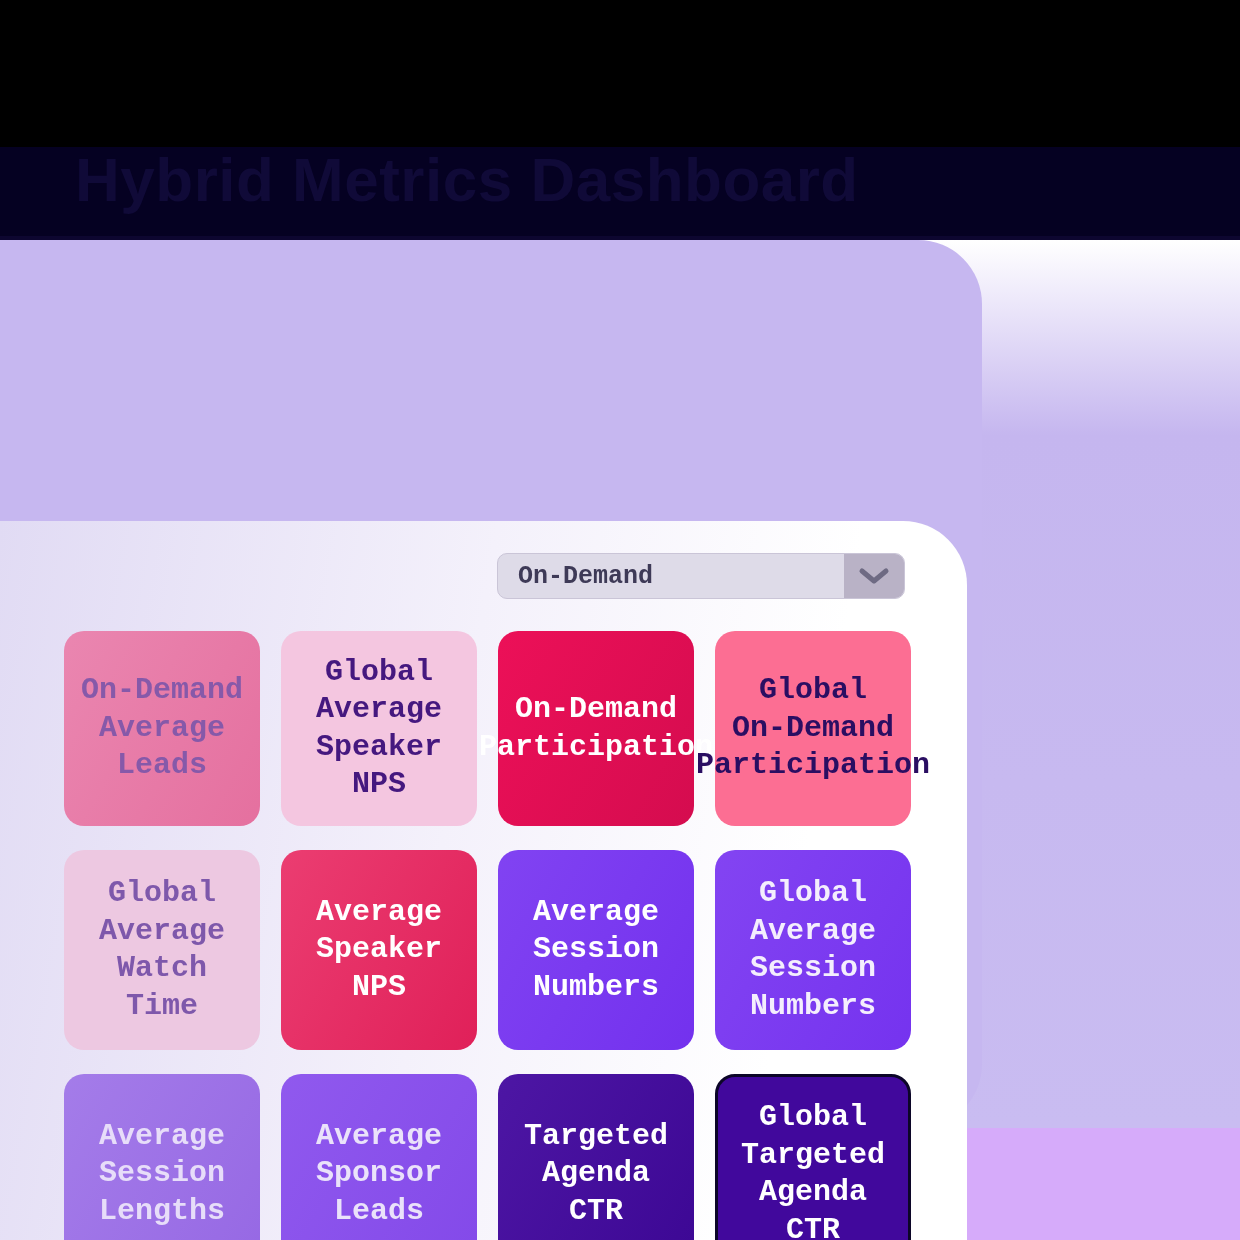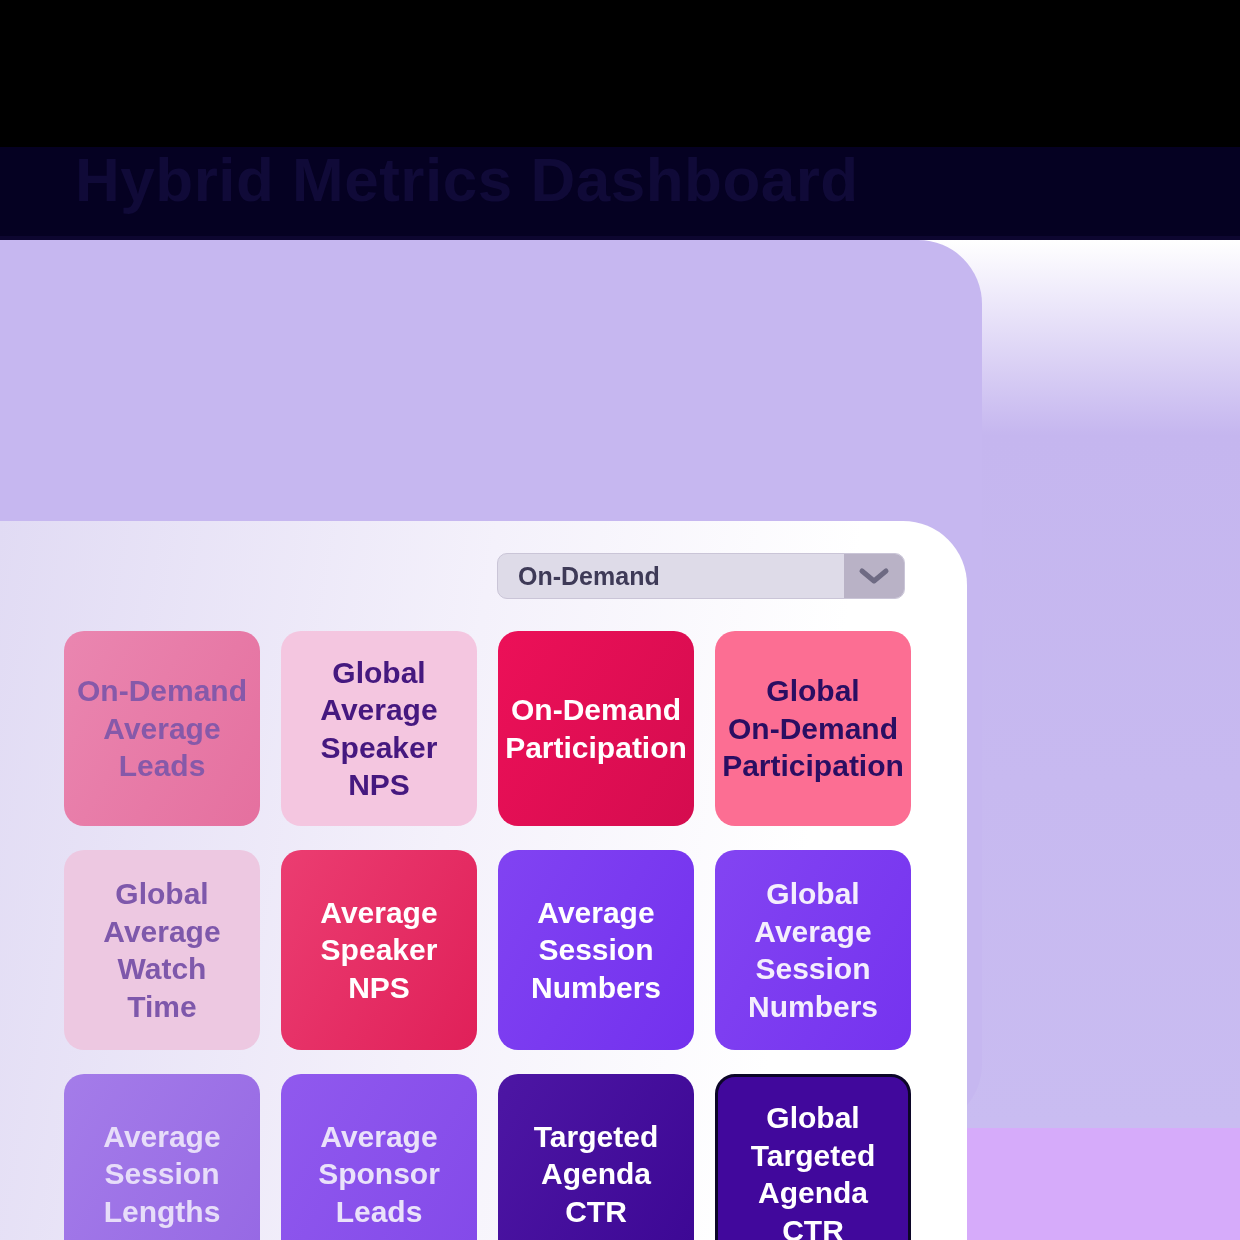--- a/index.html
+++ b/index.html
@@ -10,21 +10,21 @@
   .header{position:absolute;left:0;top:0;width:1240px;height:236px;background:#000;border-bottom:4px solid #0d0630;}
   .header-band{position:absolute;left:0;top:147px;width:1240px;height:89px;background:#050122;}
   .page-title{position:absolute;left:75px;top:144px;font-size:62px;font-weight:bold;color:#100a38;letter-spacing:.5px;white-space:nowrap;}
 
   
   .bg-right{position:absolute;left:0;top:240px;width:1240px;height:888px;
     background:linear-gradient(180deg,#ffffff 0%,#c5b6ef 22%,#c9bcf1 100%);}
   .bottom-strip{position:absolute;left:0;top:1128px;width:1240px;height:112px;background:#d6abfa;}
 
   
-  .panel{position:absolute;left:0;top:240px;width:982px;height:888px;background:#c6b7f0;border-radius:0 64px 64px 0;}
+  .panel{position:absolute;left:0;top:240px;width:982px;height:888px;background:#c6b7f0;border-radius:0 64px 64px 0;font-family:Liberation Mono, monospace;}
   .card{position:absolute;left:0;top:281px;width:967px;height:806px;
     background:linear-gradient(100deg,#e1dbf4 0%,#f4f1fb 45%,#ffffff 78%);
     border-radius:0 64px 64px 0;}
 
   
   .dropdown{position:absolute;left:497px;top:32px;width:408px;height:46px;background:#dedbe8;
     border:1px solid #cac5d7;border-radius:10px;display:flex;align-items:center;cursor:pointer;box-sizing:border-box;}
   .dropdown-value{flex:1;padding-left:20px;font-size:25px;font-weight:600;color:#3e3a57;}
   .dropdown-chevron{width:60px;height:100%;background:#b9b2c6;border-radius:0 9px 9px 0;
     display:flex;align-items:center;justify-content:center;}

